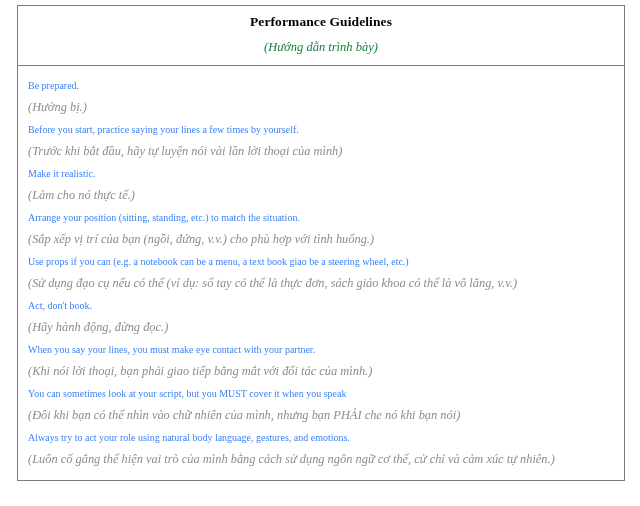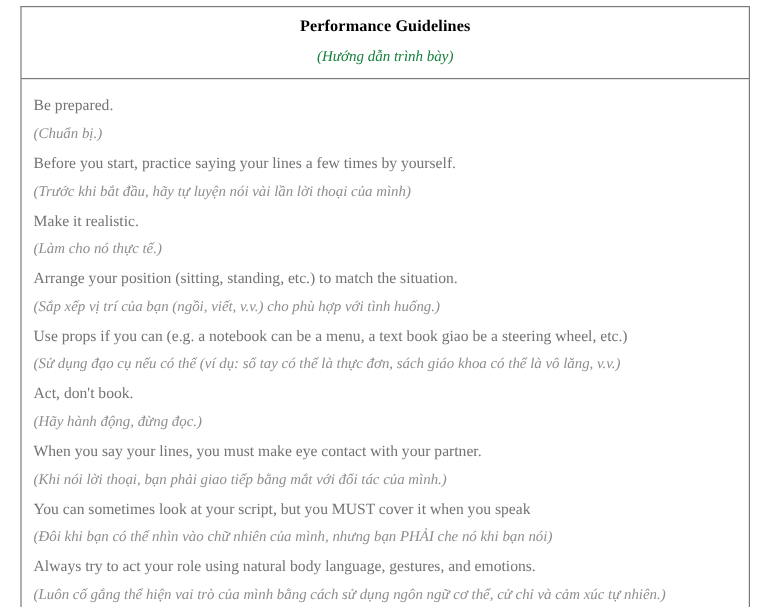--- a/index.html
+++ b/index.html
@@ -59,22 +59,22 @@
     padding: 8px 10px 10px 10px;
     box-sizing: border-box;
     vertical-align: top;
   }
 
   .guideline-row {
     margin: 0;
   }
 
   .line-en {
-    font-size: 13px;
-    color: #737373;
+    font-size: 10px;
+    color: #3b82f6;
     line-height: 1.34;
     margin: 0 0 2px 0;
     padding-top: 5px;
     white-space: nowrap;
   }
 
   .line-vi {
     font-size: 12.4px;
     font-style: italic;
     color: #8d8d8d;
@@ -95,33 +95,33 @@
         <td class="table-header-cell">
           <div class="doc-title">Performance Guidelines</div>
           <div class="doc-subtitle">(Hướng dẫn trình bày)</div>
         </td>
       </tr>
       <tr>
         <td class="table-body-cell">
           <div id="guidelines-list">
               <div class="guideline-row">
                 <p class="line-en">Be prepared.</p>
-                <p class="line-vi">(Chuẩn bị.)</p>
+                <p class="line-vi">(Hướng bị.)</p>
               </div>
               <div class="guideline-row">
                 <p class="line-en">Before you start, practice saying your lines a few times by yourself.</p>
                 <p class="line-vi">(Trước khi bắt đầu, hãy tự luyện nói vài lần lời thoại của mình)</p>
               </div>
               <div class="guideline-row">
                 <p class="line-en">Make it realistic.</p>
                 <p class="line-vi">(Làm cho nó thực tế.)</p>
               </div>
               <div class="guideline-row">
                 <p class="line-en">Arrange your position (sitting, standing, etc.) to match the situation.</p>
-                <p class="line-vi">(Sắp xếp vị trí của bạn (ngồi, viết, v.v.) cho phù hợp với tình huống.)</p>
+                <p class="line-vi">(Sắp xếp vị trí của bạn (ngồi, đứng, v.v.) cho phù hợp với tình huống.)</p>
               </div>
               <div class="guideline-row">
                 <p class="line-en">Use props if you can (e.g. a notebook can be a menu, a text book giao be a steering wheel, etc.)</p>
                 <p class="line-vi">(Sử dụng đạo cụ nếu có thể (ví dụ: sổ tay có thể là thực đơn, sách giáo khoa có thể là vô lăng, v.v.)</p>
               </div>
               <div class="guideline-row">
                 <p class="line-en">Act, don't book.</p>
                 <p class="line-vi">(Hãy hành động, đừng đọc.)</p>
               </div>
               <div class="guideline-row">

